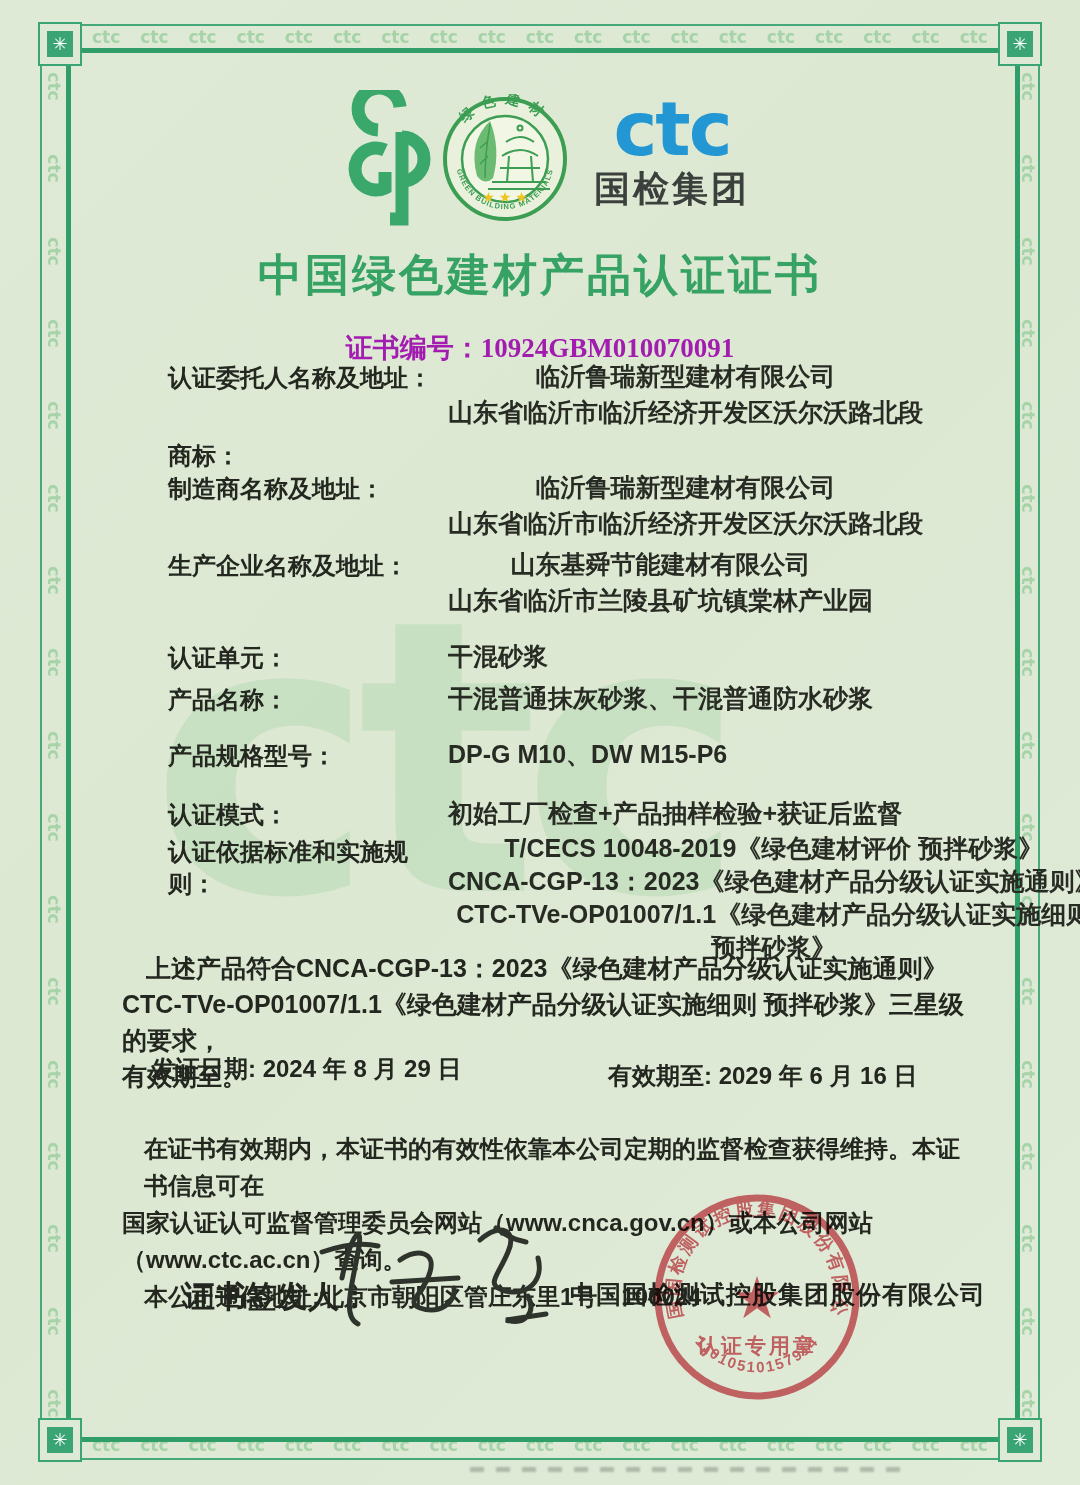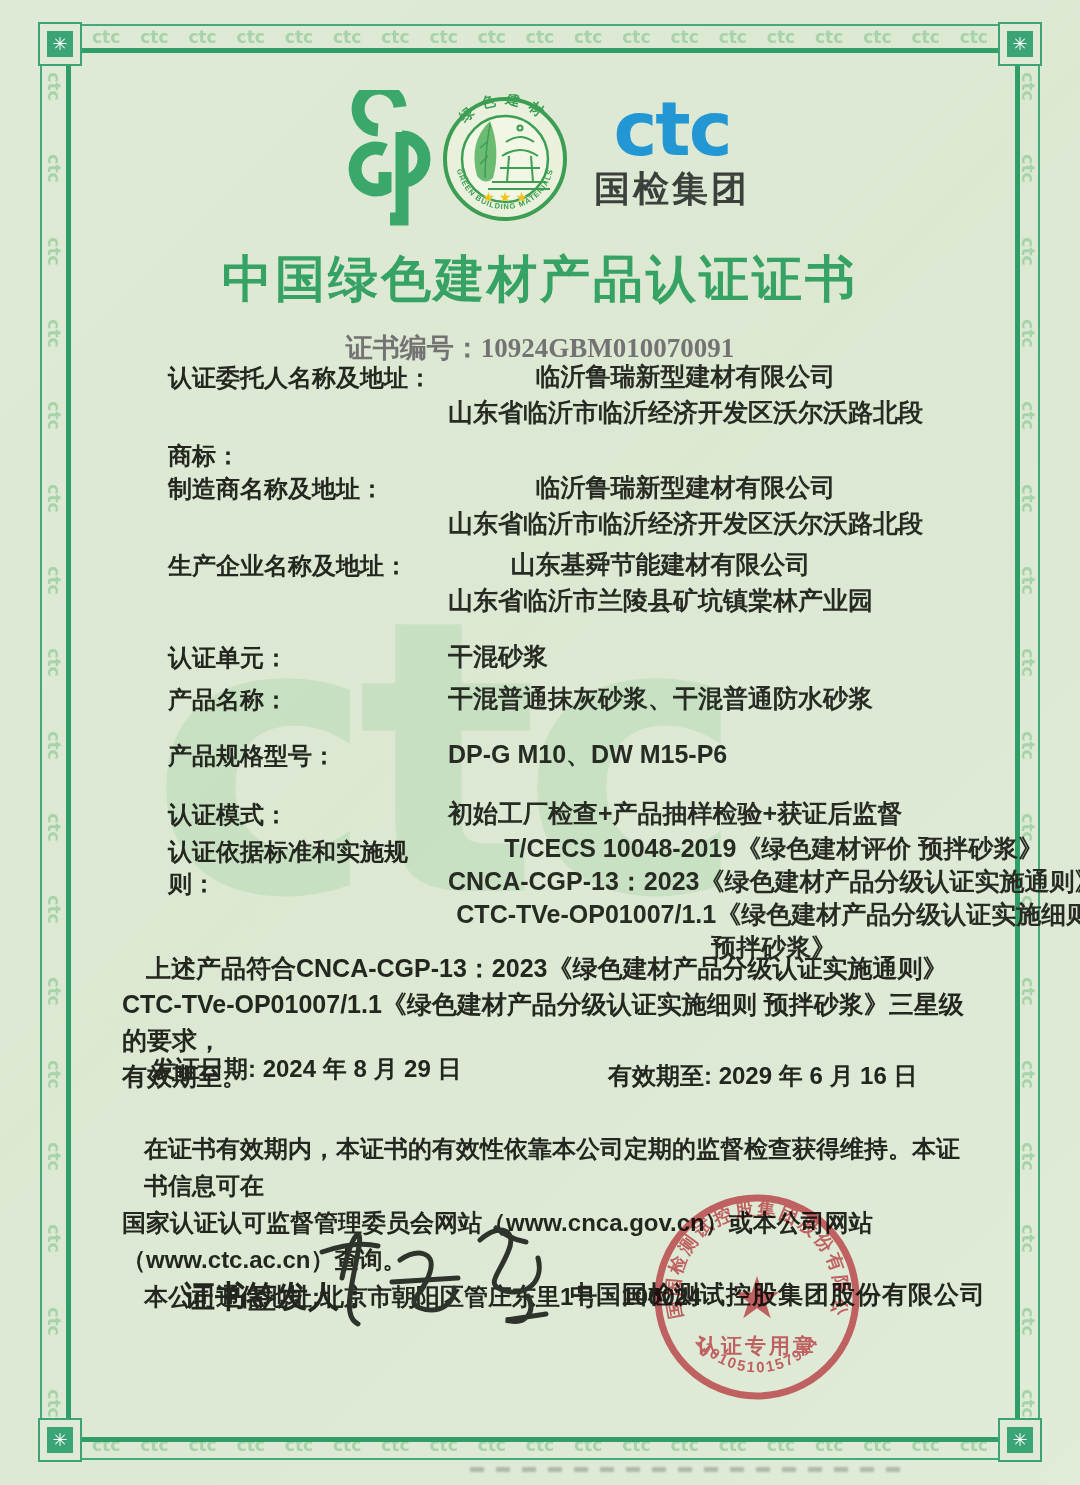--- a/index.html
+++ b/index.html
@@ -36,23 +36,23 @@
     letter-spacing:-18px;color:#9ccf9f;opacity:.30;user-select:none;
   }
   
   .logo-gp{position:absolute;left:336px;top:90px;z-index:2;}
   .logo-emblem{position:absolute;left:440px;top:94px;z-index:2;}
   .logo-ctc{position:absolute;left:594px;top:98px;z-index:2;text-align:center;}
   .logo-ctc .word{font-family:"DejaVu Sans",sans-serif;font-weight:900;font-size:74px;line-height:.85;
                   color:#2297d4;letter-spacing:-2px;}
   .logo-ctc .cn{font-size:36px;font-weight:bold;color:#3b403c;letter-spacing:3px;margin-top:4px;}
   .title{position:absolute;left:0;top:246px;width:1080px;text-align:center;z-index:2;
-         font-family:"Liberation Serif",serif;font-weight:900;font-size:50px;letter-spacing:3px;color:#36a364;}
+         font-family:"Liberation Serif",serif;font-weight:900;font-size:44px;letter-spacing:3px;color:#36a364;}
   .certno{position:absolute;left:0;top:330px;width:1080px;text-align:center;z-index:2;
-          font-family:"Liberation Serif",serif;font-weight:bold;font-size:27px;color:#737373;}
+          font-family:"Liberation Serif",serif;font-weight:bold;font-size:27px;color:#a21caf;}
   
   .row{position:absolute;left:168px;width:790px;z-index:2;display:flex;}
   .row .lab{width:280px;flex:0 0 280px;font-size:24px;font-weight:bold;color:#23271f;}
   .row .vals{font-size:25px;font-weight:bold;color:#272b23;line-height:36px;margin-top:-4px;}
   .row .vals div{white-space:nowrap;text-align:center;}
   .row.std .vals{line-height:33px;}
   .mono{font-family:"Liberation Sans",sans-serif;}
   
   .statement{position:absolute;left:122px;top:950px;width:850px;z-index:2;
              font-size:25px;font-weight:bold;line-height:36px;color:#23271f;}

